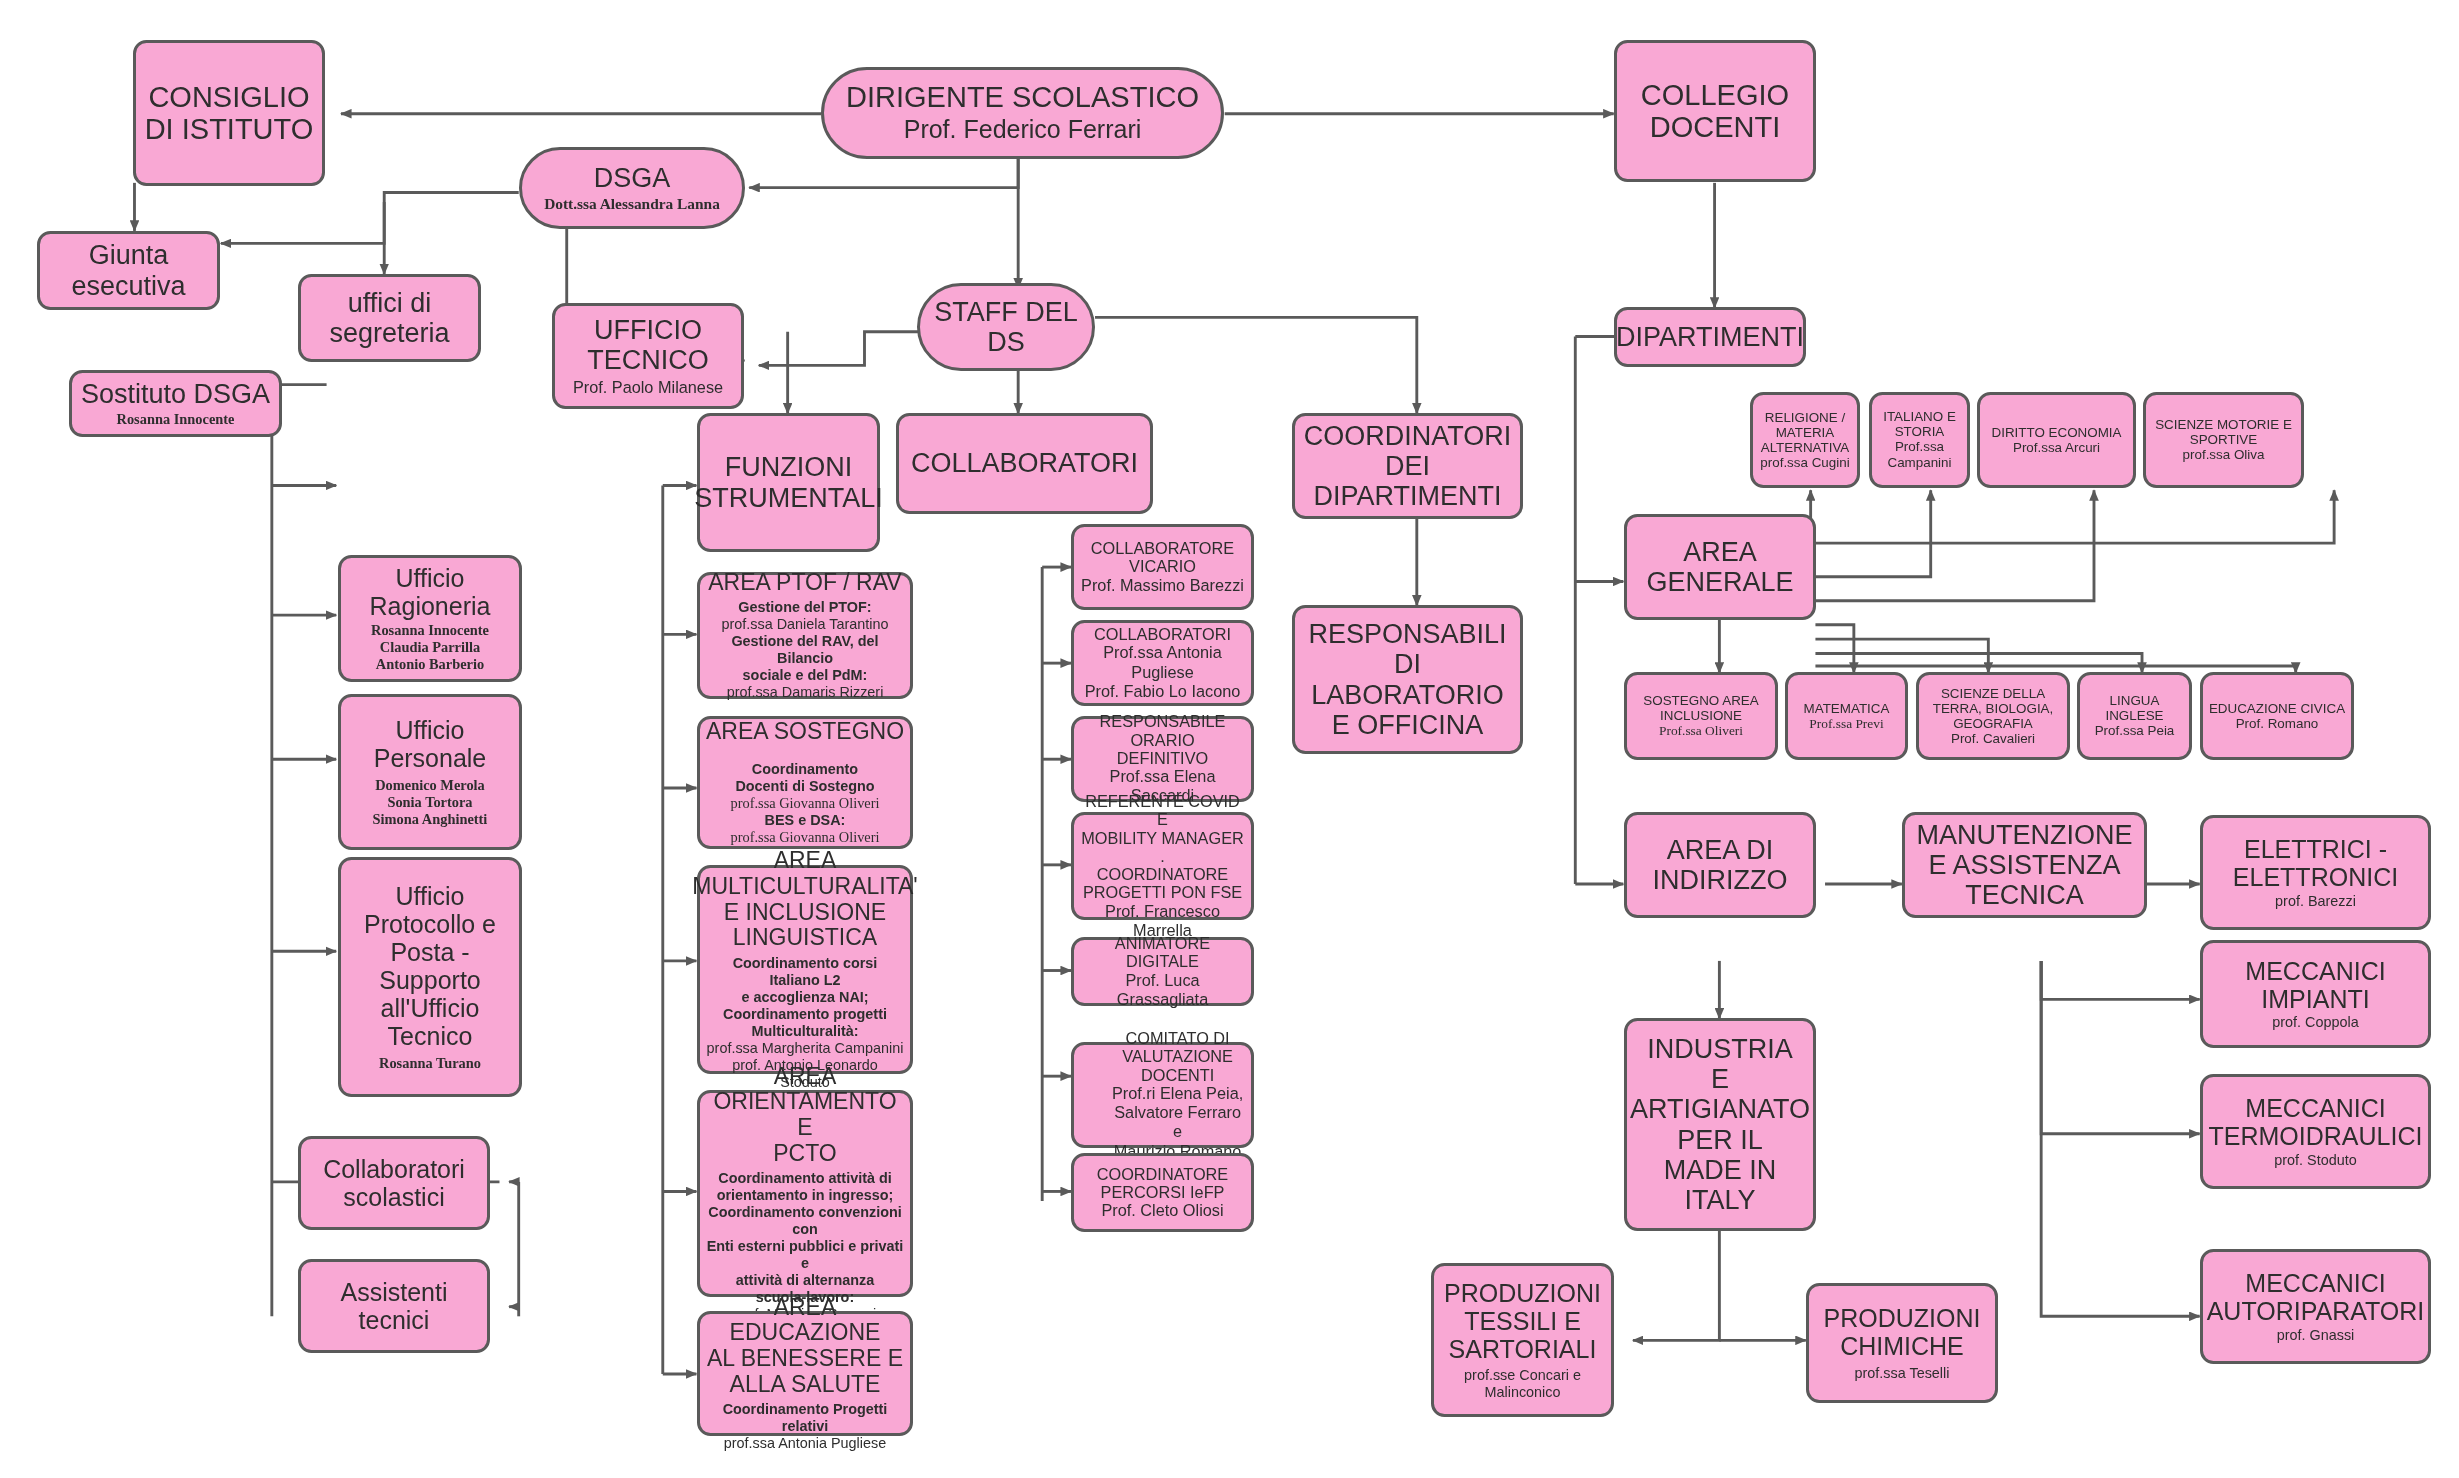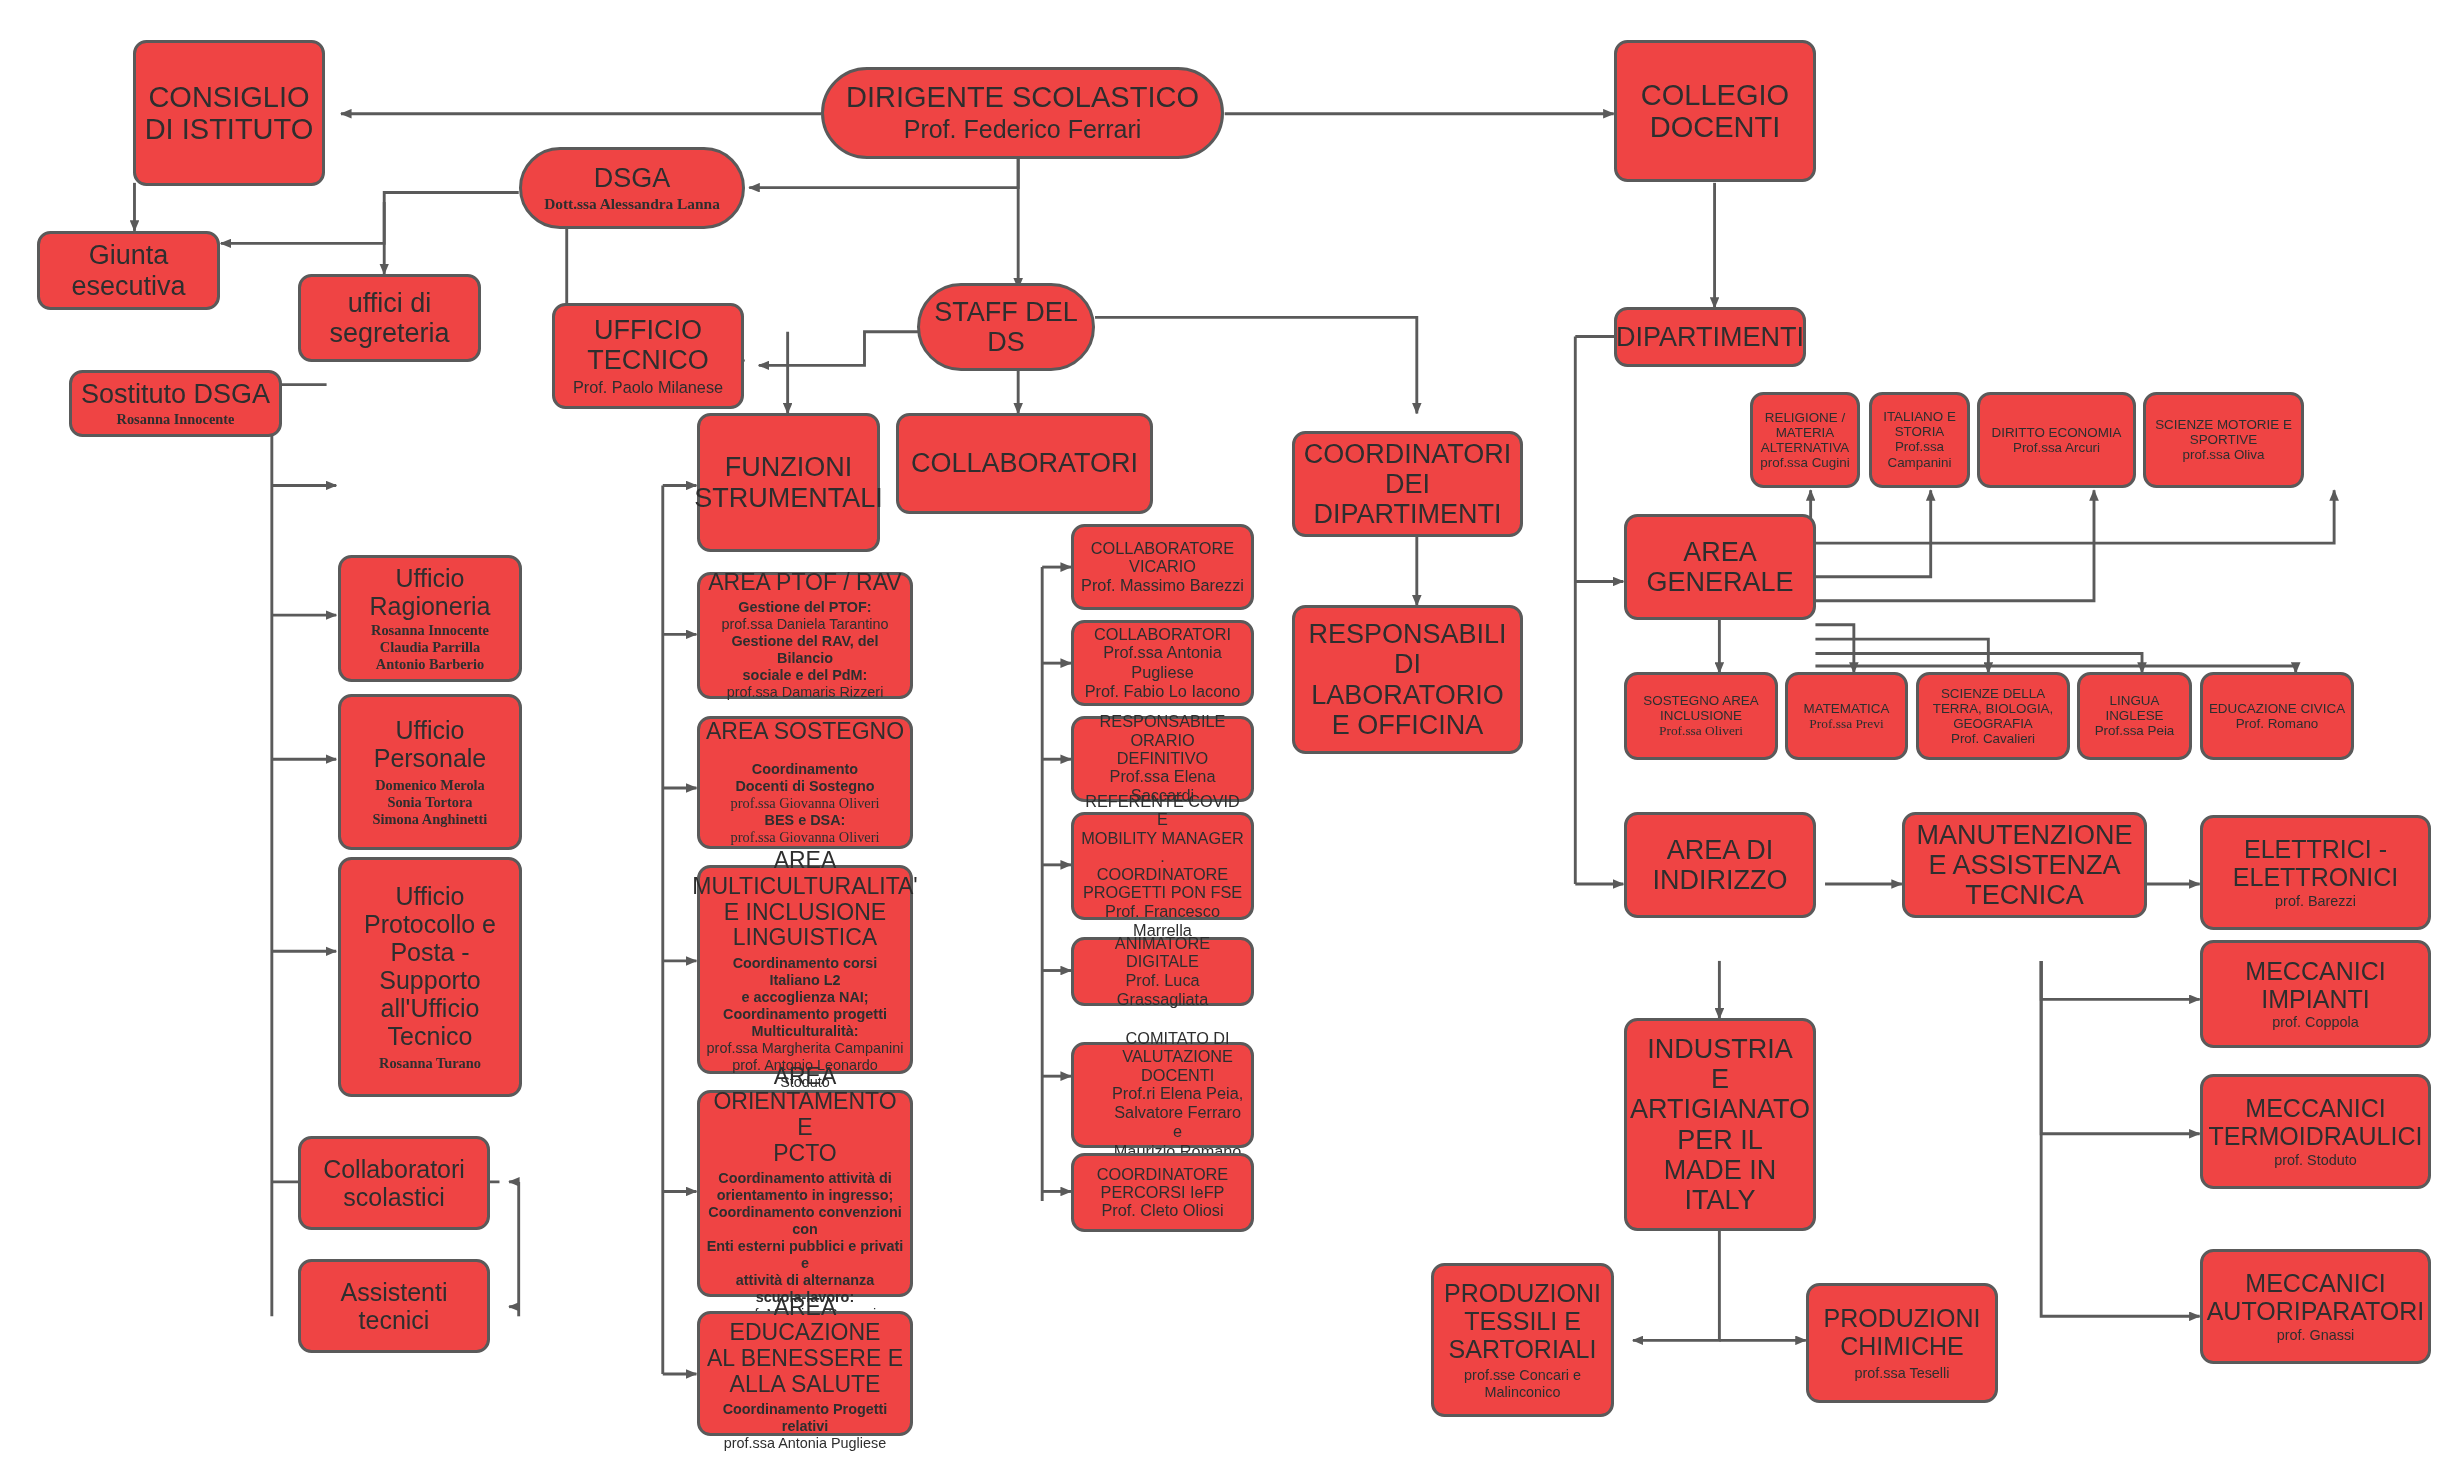--- a/index.html
+++ b/index.html
@@ -1,20 +1,20 @@
 <!DOCTYPE html>
 <html><head>
 <meta charset="utf-8">
 <style>
   html,body{margin:0;padding:0;background:#ffffff;}
   body{font-family:"Liberation Sans", sans-serif;color:#303030;}
   #canvas{position:relative;width:2459px;height:1479px;background:#ffffff;overflow:hidden;}
   svg.edges{position:absolute;left:0;top:0;width:2459px;height:1479px;pointer-events:none;}
 
-  .node{position:absolute;box-sizing:border-box;border:3.8px solid #5a5a5a;background:#ef4444;
+  .node{position:absolute;box-sizing:border-box;border:3.8px solid #5a5a5a;background:#f9a8d4;
         display:flex;flex-direction:column;align-items:center;justify-content:center;
         text-align:center;border-radius:13.4px;padding:3.8px 5.8px;}
   .node.stadium{border-radius:960px;}
   .node .ttl{font-weight:400;line-height:1.12;color:#2e2e2e;}
   .node .sub{line-height:1.18;color:#2e2e2e;}
   .node .sub.serif{font-family:"Liberation Serif", serif;font-weight:700;}
   .node .sub.bold{font-weight:700;}
 
   .t30{font-size:29px;}
   .t28{font-size:27px;}
@@ -322,21 +322,21 @@
 Salvatore Ferraro e
 Maurizio Romano</div>
   </div>
 
   <div class="node" style="left:1071px;top:1153px;width:183px;height:79px;">
     <div class="ttl t17" style="white-space:pre-line;">COORDINATORE
 PERCORSI IeFP</div>
     <div class="sub t17" style="white-space:pre-line;">Prof. Cleto Oliosi</div>
   </div>
 
-  <div class="node" style="left:1292px;top:431px;width:231px;height:106px;align-items:center;">
+  <div class="node" style="left:1292px;top:413px;width:231px;height:106px;align-items:center;">
     <div class="ttl t28" style="white-space:pre-line;">COORDINATORI
 DEI
 DIPARTIMENTI</div>
   </div>
 
   <div class="node" style="left:1292px;top:605px;width:231px;height:149px;">
     <div class="ttl t28" style="white-space:pre-line;">RESPONSABILI
 DI
 LABORATORIO
 E OFFICINA</div>

